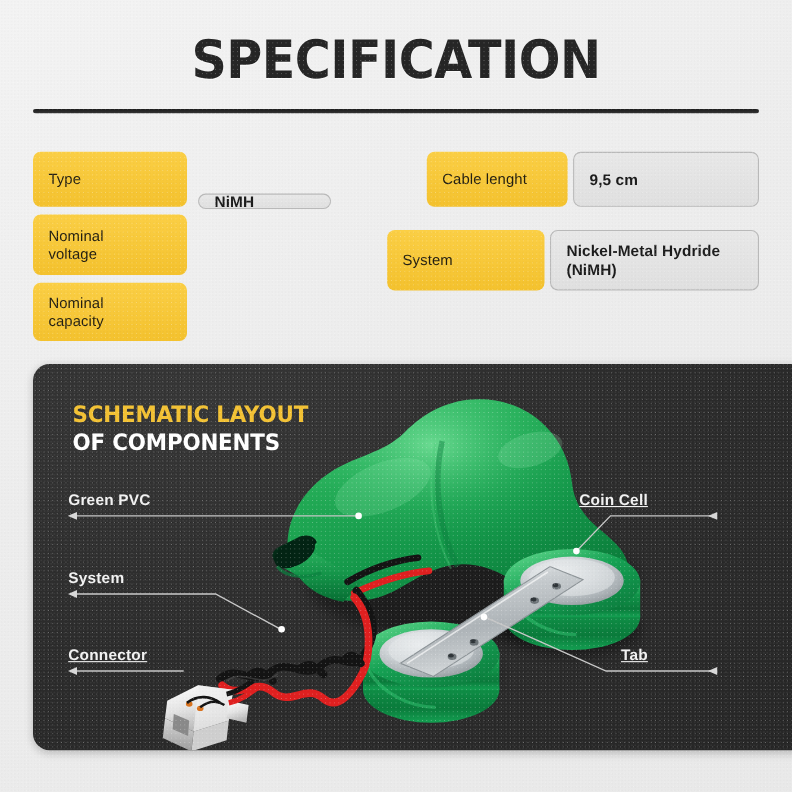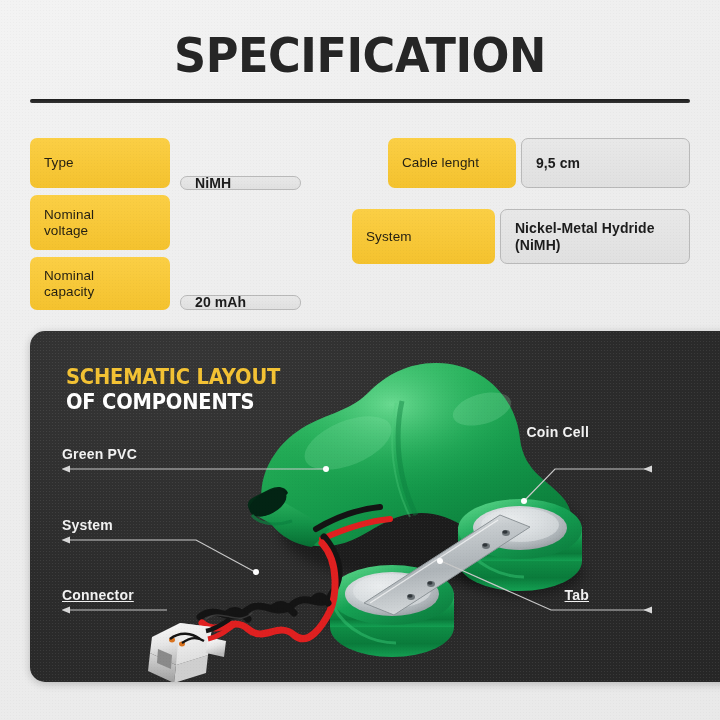--- a/index.html
+++ b/index.html
@@ -175,21 +175,21 @@
     color: #f2f2f2;
     font-size: 14px;
     line-height: 16px;
     font-weight: 700;
     letter-spacing: .2px;
     white-space: nowrap;
   }
   .cl-green     { left: 62px;  top: 446px; }
   .cl-wires     { left: 62px;  top: 517px; }
   .cl-connector { left: 62px;  top: 587px; text-decoration: underline; }
-  .cl-coin      { right: 131px; top: 424px; }
+  .cl-coin      { right: 131px; top: 446px; text-decoration: underline; }
   .cl-tab       { right: 131px; top: 587px; text-decoration: underline; }
 
   .leaders { position: absolute; inset: 0; z-index: 13; pointer-events: none; }
 
   
   .art { position: absolute; inset: 0; z-index: 10; }
 
   
   svg { display: block; }
 </style>
@@ -206,21 +206,20 @@
   <div class="spec-col left">
     <div class="spec-row r0">
       <div class="spec-key">Type</div>
       <div class="spec-val">NiMH</div>
     </div>
     <div class="spec-row r1">
       <div class="spec-key">Nominal<br>voltage</div>
     </div>
     <div class="spec-row r2">
       <div class="spec-key">Nominal<br>capacity</div>
-      <div class="spec-val">20 mAh</div>
     </div>
   </div>
 
   <div class="spec-col right">
     <div class="spec-row r0">
       <div class="spec-key">Cable lenght</div>
       <div class="spec-val">9,5 cm</div>
     </div>
     <div class="spec-row r1">
       <div class="spec-key">System</div>

